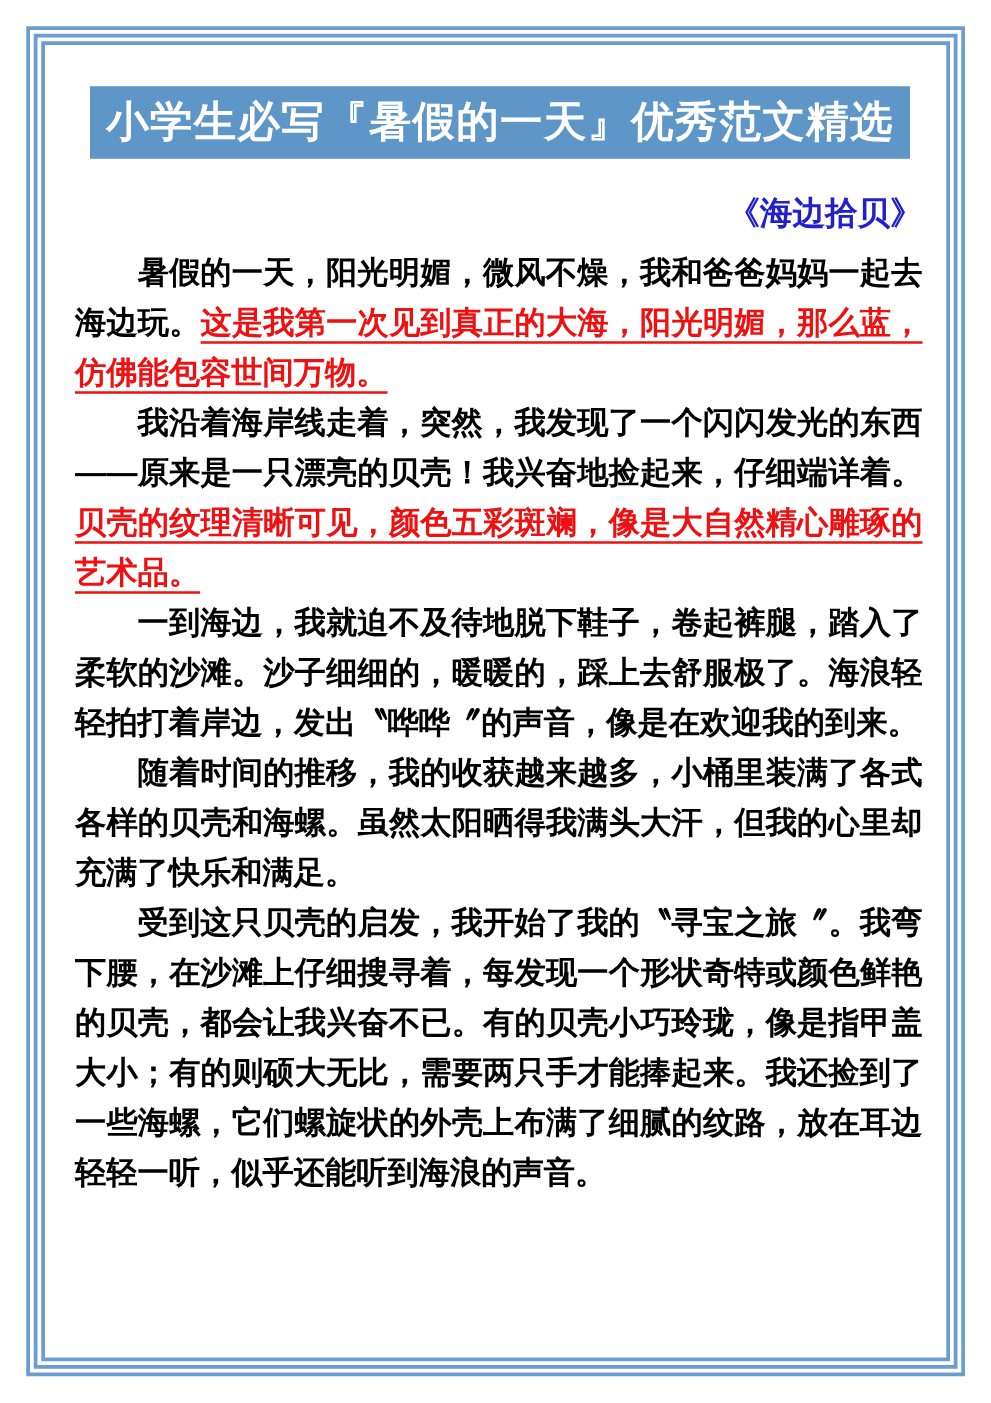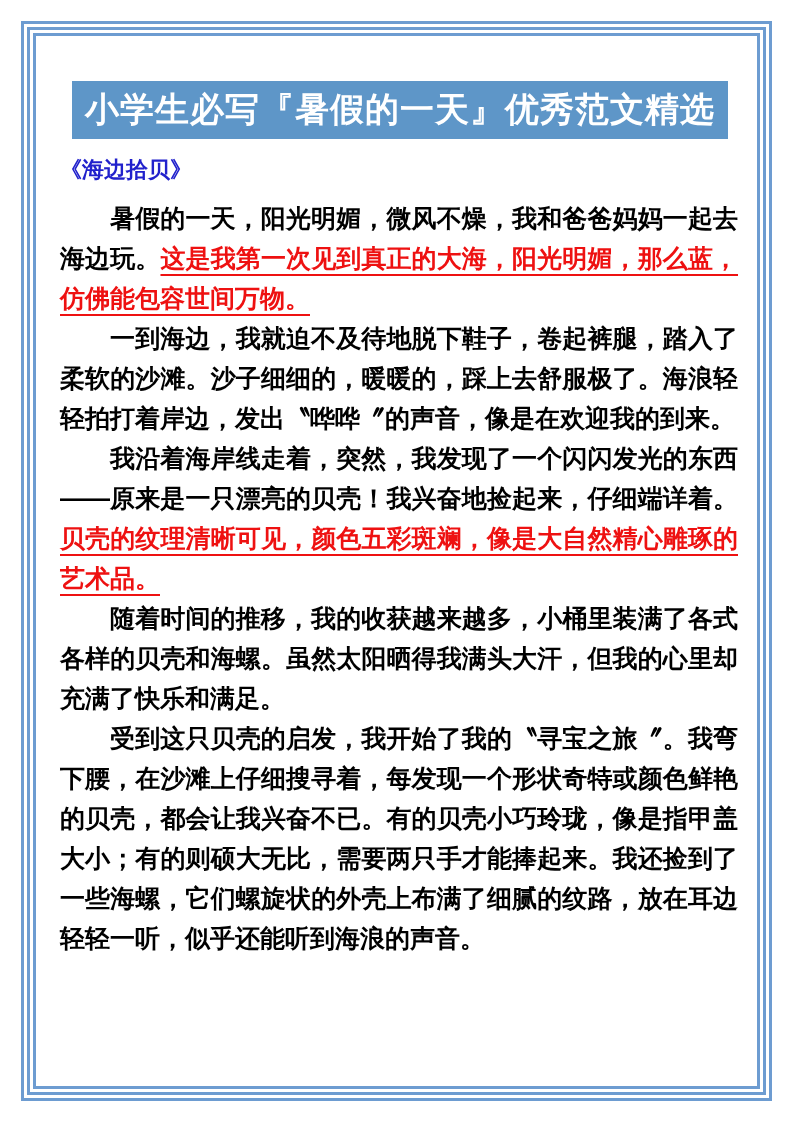--- a/index.html
+++ b/index.html
@@ -34,31 +34,30 @@
     background: var(--banner-bg, #5e96c8);
     color: var(--banner-text, #ffffff);
     display: flex;
     align-items: center;
     justify-content: center;
     font-family: "DejaVu Serif", "Liberation Serif", serif;
     font-size: 34px;
     font-weight: 700;
     letter-spacing: 1px;
     white-space: nowrap;
-    margin-top: 12px;
   }
 
   .essay-title {
     position: absolute;
     top: 152px;
     left: 60px;
     width: 678px;
     margin: 0;
-    text-align: left;
-    font-size: 22px;
+    text-align: right;
+    font-size: 26px;
     line-height: 36px;
     font-weight: 700;
     color: var(--title-color, #2121cc);
   }
 
   .essay-body {
     position: absolute;
     top: 198px;
     left: 60px;
     width: 678px;
@@ -90,18 +89,18 @@
   <div class="frame frame-inner"></div>
 
   <div class="banner">
     <span>小学生必写『暑假的一天』优秀范文精选</span>
   </div>
 
   <h1 class="essay-title">《海边拾贝》</h1>
 
   <div class="essay-body" id="essay-body">
       <p class="para"><span class="seg">暑假的一天，阳光明媚，微风不燥，我和爸爸妈妈一起去海边玩。</span><span class="seg highlight">这是我第一次见到真正的大海，阳光明媚，那么蓝，仿佛能包容世间万物。</span></p>
+      <p class="para"><span class="seg">我沿着海岸线走着，突然，我发现了一个闪闪发光的东西——原来是一只漂亮的贝壳！我兴奋地捡起来，仔细端详着。</span><span class="seg highlight">贝壳的纹理清晰可见，颜色五彩斑斓，像是大自然精心雕琢的艺术品。</span></p>
       <p class="para"><span class="seg">一到海边，我就迫不及待地脱下鞋子，卷起裤腿，踏入了柔软的沙滩。沙子细细的，暖暖的，踩上去舒服极了。海浪轻轻拍打着岸边，发出〝哗哗〞的声音，像是在欢迎我的到来。</span></p>
-      <p class="para"><span class="seg">我沿着海岸线走着，突然，我发现了一个闪闪发光的东西——原来是一只漂亮的贝壳！我兴奋地捡起来，仔细端详着。</span><span class="seg highlight">贝壳的纹理清晰可见，颜色五彩斑斓，像是大自然精心雕琢的艺术品。</span></p>
       <p class="para"><span class="seg">随着时间的推移，我的收获越来越多，小桶里装满了各式各样的贝壳和海螺。虽然太阳晒得我满头大汗，但我的心里却充满了快乐和满足。</span></p>
       <p class="para"><span class="seg">受到这只贝壳的启发，我开始了我的〝寻宝之旅〞。我弯下腰，在沙滩上仔细搜寻着，每发现一个形状奇特或颜色鲜艳的贝壳，都会让我兴奋不已。有的贝壳小巧玲珑，像是指甲盖大小；有的则硕大无比，需要两只手才能捧起来。我还捡到了一些海螺，它们螺旋状的外壳上布满了细腻的纹路，放在耳边轻轻一听，似乎还能听到海浪的声音。</span></p>
     </div>
 </div>
 
 </body></html>

